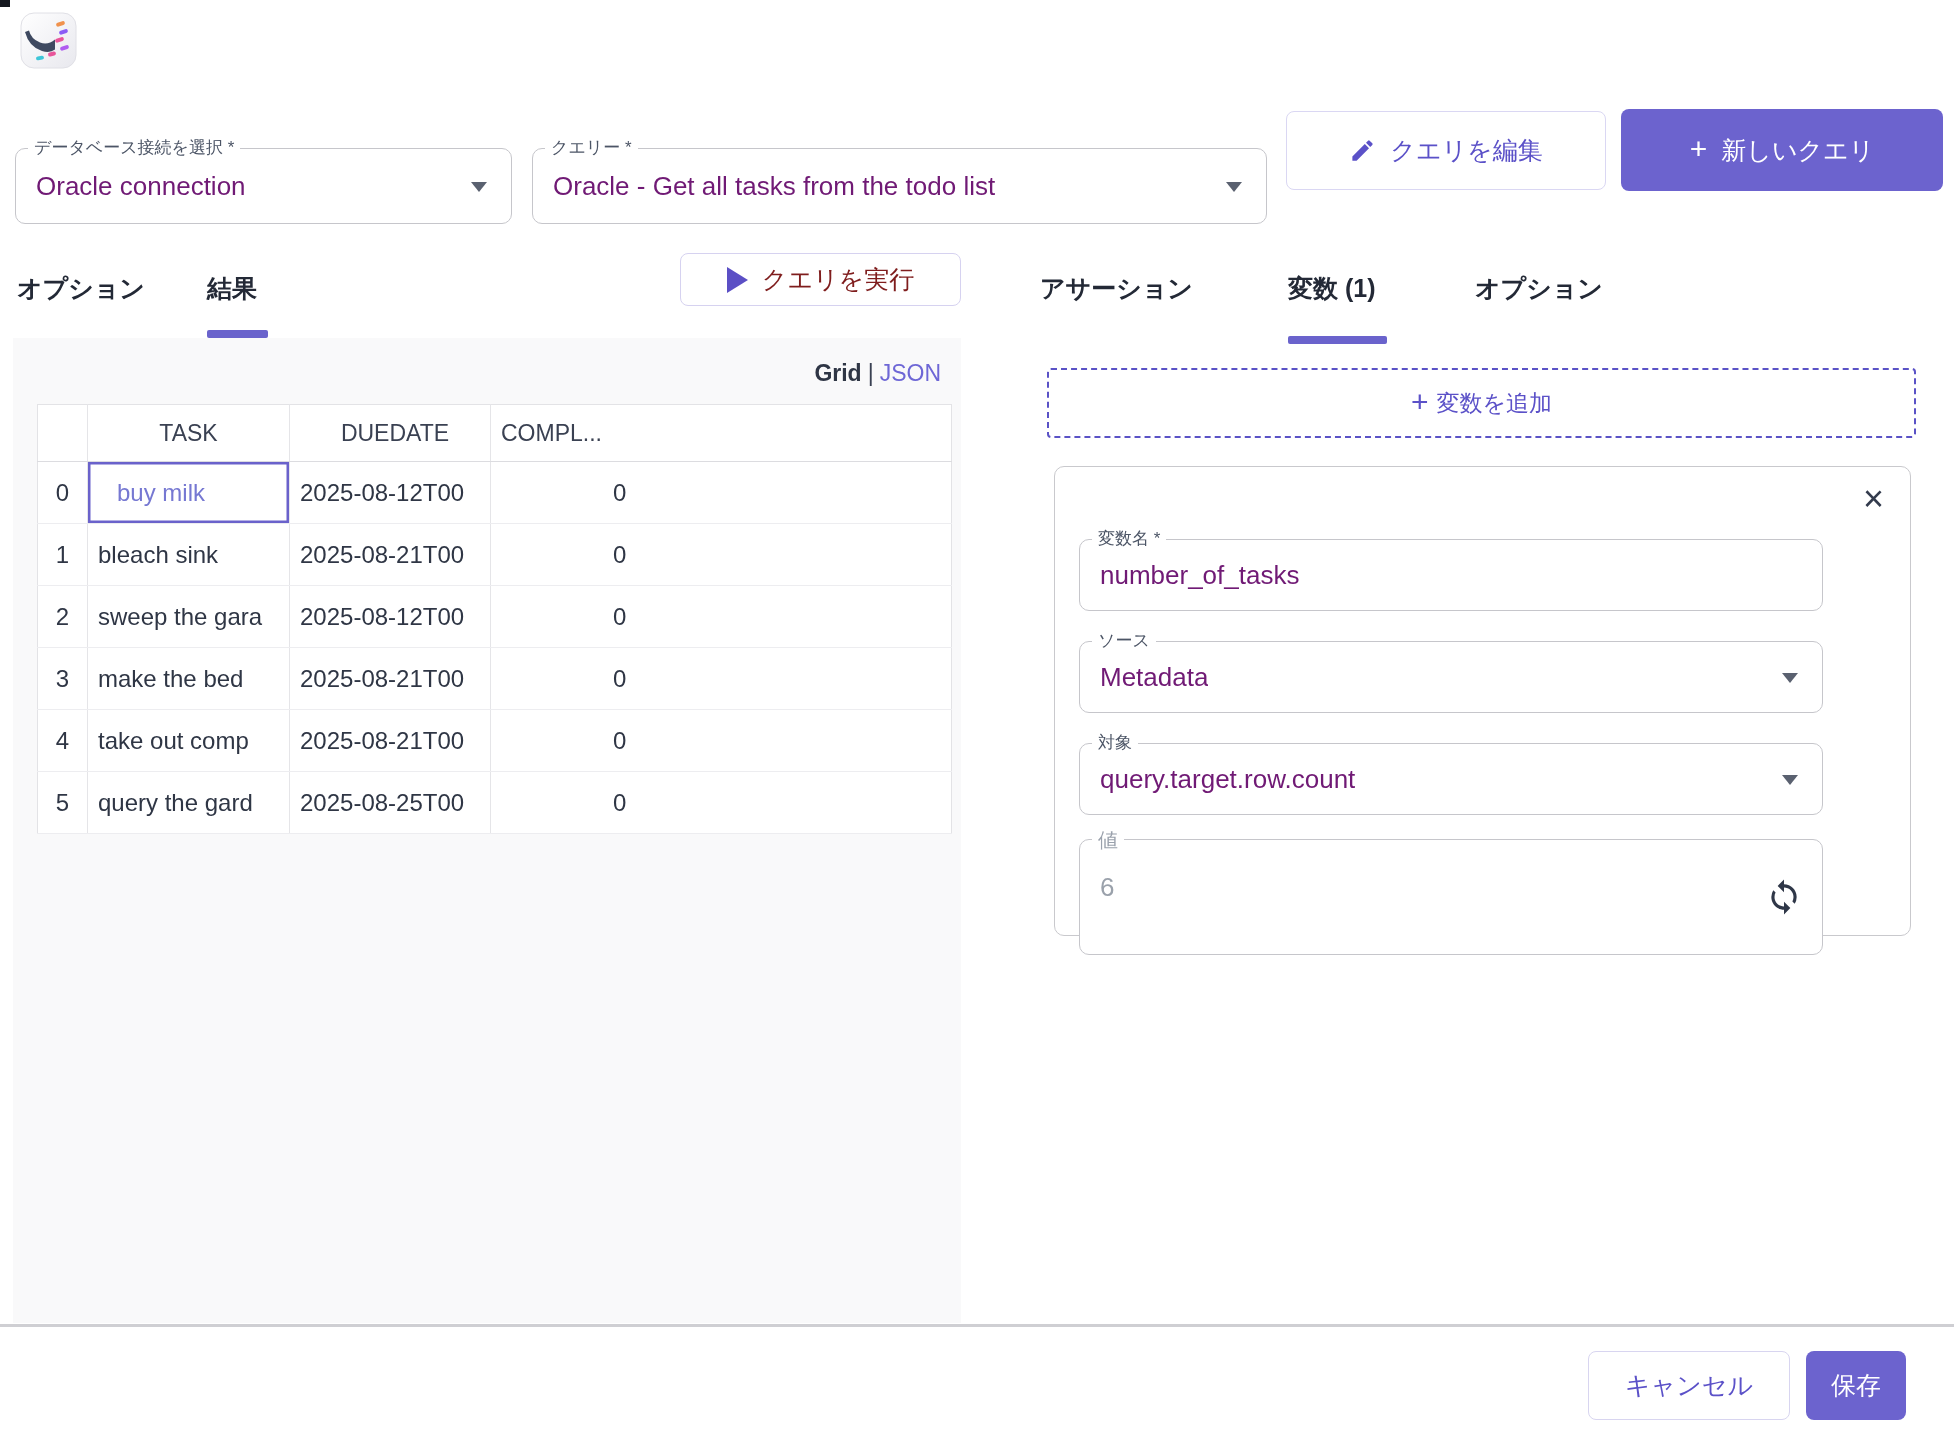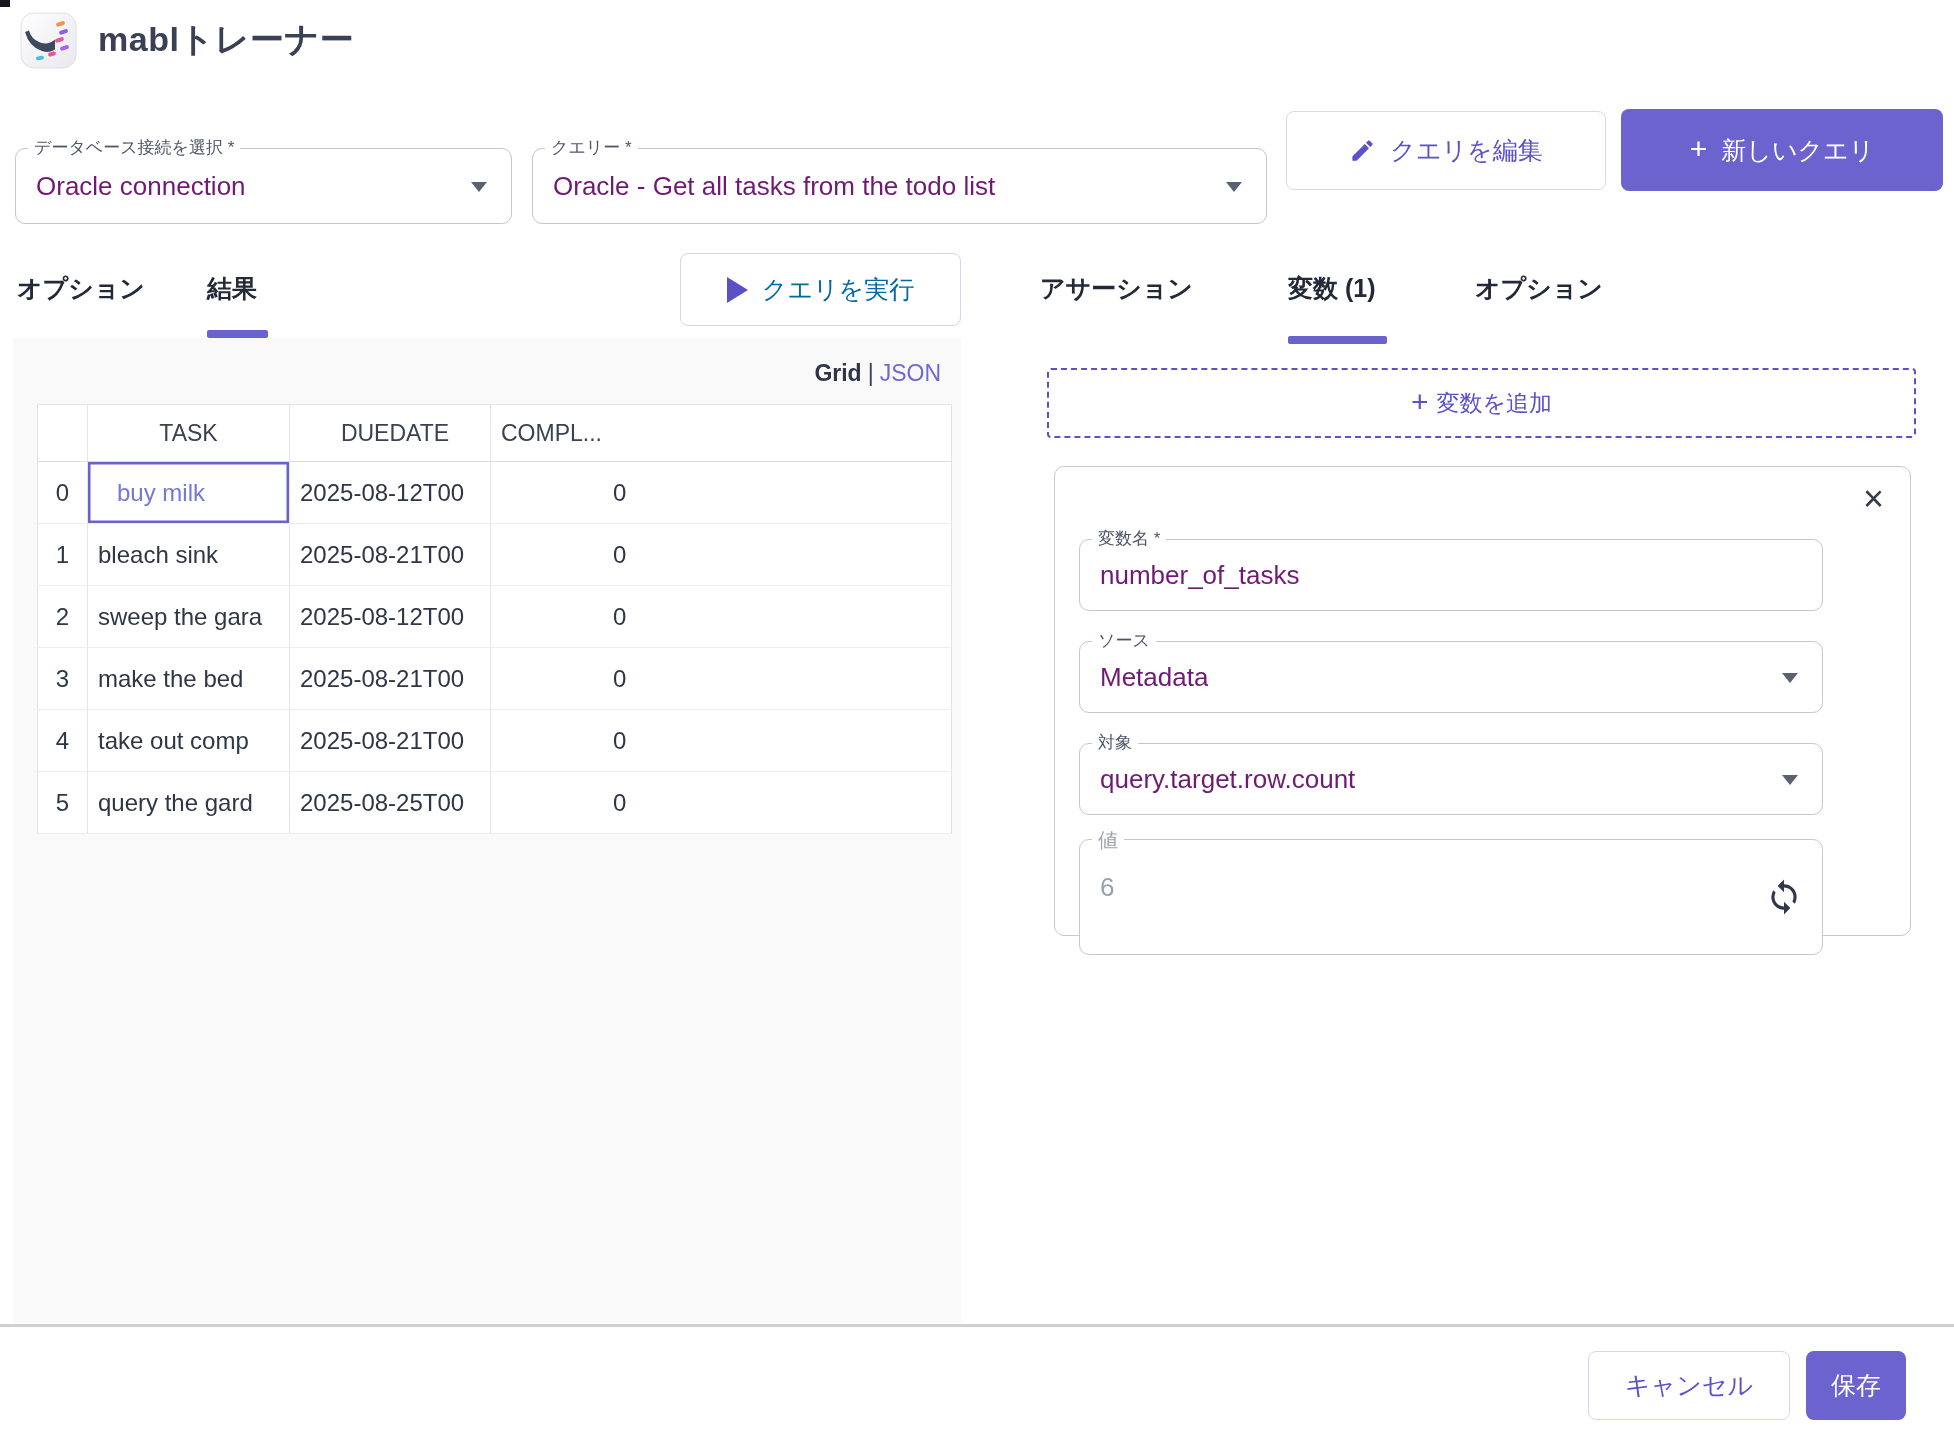--- a/index.html
+++ b/index.html
@@ -31,22 +31,22 @@
   
   .btn { display:flex; align-items:center; justify-content:center; gap:14px;
          border-radius:8px; cursor:pointer; font-size:25px; position:absolute; }
   .btn-outline { background:#fff; border:1.5px solid #dad7f3; color:#5b51c8; }
   .btn-filled  { background:#6c63ce; border:none; color:#fff; }
 
   .btn-edit-query { left:1286px; top:111px; width:320px; height:79px; }
   .btn-new-query  { left:1621px; top:109px; width:322px; height:82px; }
   .plus-glyph { font-size:30px; line-height:1; position:relative; top:-1px; }
 
-  .btn-run { left:680px; top:253px; width:281px; height:73px; background:#fff;
-             border:1.5px solid #d6d2f0; color:#0369a1; }
+  .btn-run { left:680px; top:253px; width:281px; height:53px; background:#fff;
+             border:1.5px solid #d6d2f0; color:#7f1d1d; }
   .play-icon { width:0; height:0; border-left:21px solid #5b4fc5;
                border-top:13px solid transparent; border-bottom:13px solid transparent; }
 
   
   .tab { position:absolute; top:272px; font-size:25px; font-weight:700; color:#232936; cursor:pointer; white-space:nowrap; }
   .tab-underline { position:absolute; height:8px; background:#6a63cc; border-radius:2px; top:330px; }
 
   .t-queries   { left:17px; }
   .t-results   { left:207px; }
   .u-results   { left:207px; width:61px; }
@@ -121,21 +121,20 @@
       <path d="M7 24 q4 15 17 19 q8 2.5 13 -1.5 l0 -10 q-7 6 -15 3 q-9 -3.5 -11 -12 z" fill="#3e4960"></path>
       <g>
         <rect x="38" y="14" width="9" height="4" rx="2" fill="#f0924d" transform="rotate(-18 42 16)"></rect>
         <rect x="41" y="22" width="9" height="4" rx="2" fill="#8b5cf6" transform="rotate(-18 45 24)"></rect>
         <rect x="37" y="30" width="9" height="4" rx="2" fill="#e8559a" transform="rotate(-18 41 32)"></rect>
         <rect x="42" y="38" width="9" height="4" rx="2" fill="#b05cf0" transform="rotate(-18 46 40)"></rect>
         <rect x="30" y="44" width="8" height="4" rx="2" fill="#e8559a" transform="rotate(-14 34 46)"></rect>
         <rect x="18" y="48" width="8" height="4" rx="2" fill="#3ec6d8" transform="rotate(-10 22 50)"></rect>
       </g>
     </svg>
-    <div class="app-title">mablトレーナー</div>
   </div>
 
   <div class="field f-connection">
     <span class="field-label">データベース接続を選択 *</span>
     <span class="field-value">Oracle connection</span>
     <span class="caret"></span>
   </div>
 
   <div class="field f-query">
     <span class="field-label">クエリー *</span>

